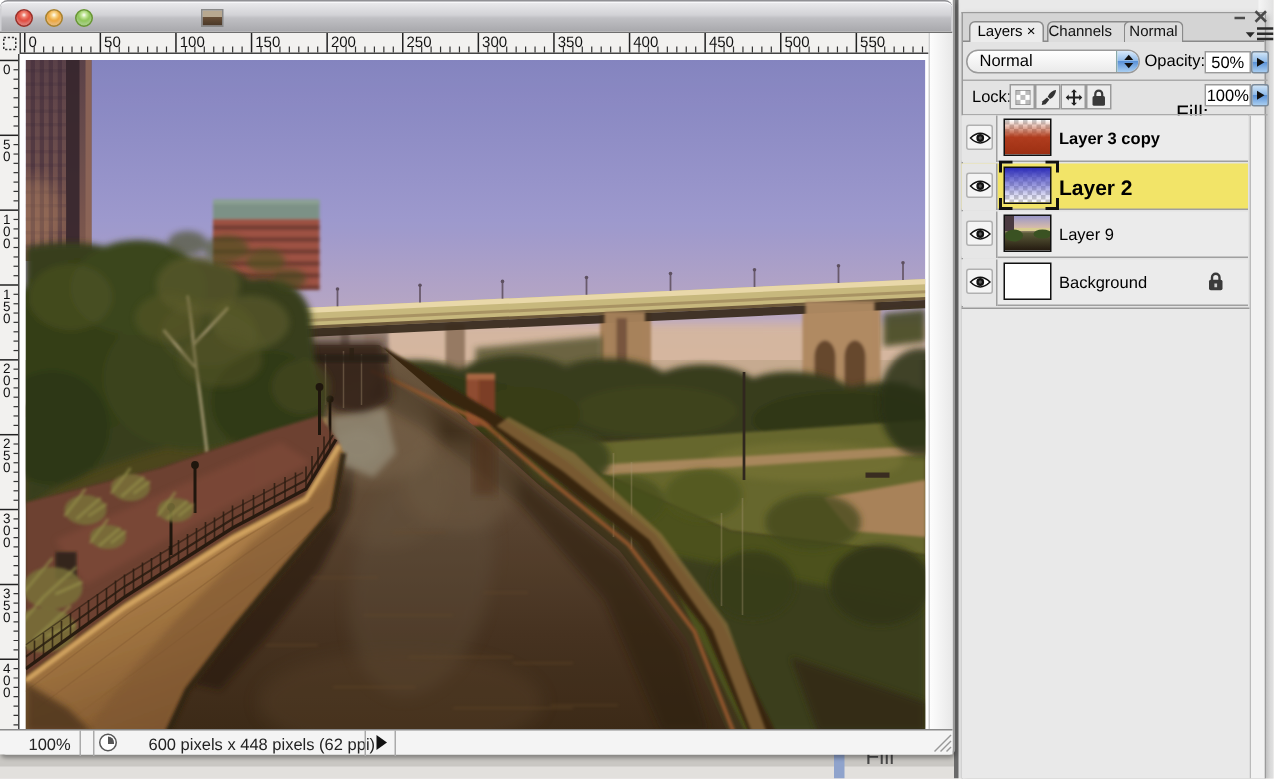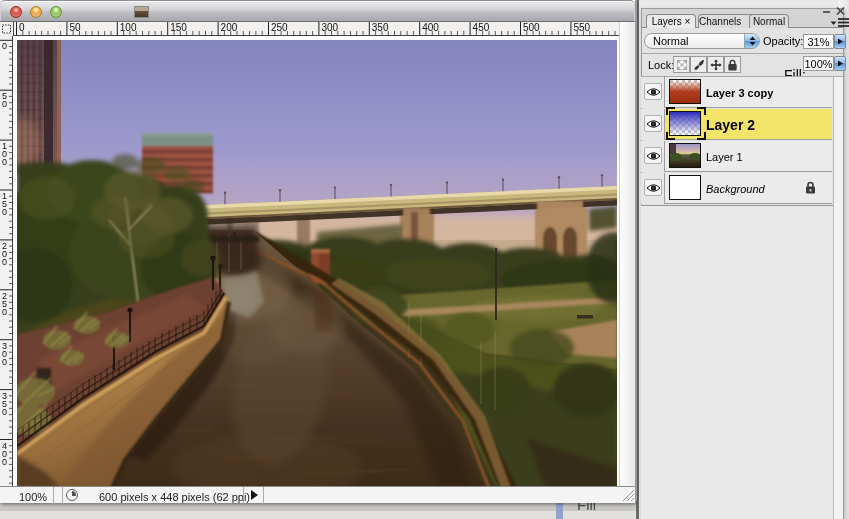--- a/index.html
+++ b/index.html
@@ -577,21 +577,21 @@
       </svg>
 </div>
 <div style="position:absolute;left:2px;top:24px;width:116px;height:16px;background:linear-gradient(#fff,#eaeaea);border:1px solid #9a9a9a;border-radius:8px;font-size:11px;color:#000">
       <span style="position:absolute;left:8px;top:1px">Normal</span>
       <div style="position:absolute;right:0;top:0;width:15px;height:14px;border-radius:0 8px 8px 0;background:linear-gradient(#d8eafc,#8cb8e8 50%,#5a92d8 50%,#a8cdf0);border-left:1px solid #8aa"><svg width="15" height="14">
           <path d="M7.5,2.5 L10.5,6 L4.5,6 Z" fill="#111"></path>
           <path d="M7.5,11.5 L10.5,8 L4.5,8 Z" fill="#111"></path>
         </svg></div>
     </div>
 <div style="position:absolute;left:121px;top:26px;font-size:11px;color:#000">Opacity:</div>
-<div style="position:absolute;left:161px;top:25px;width:31px;height:15px;background:#fff;border:1px solid #9a9a9a;font-size:11px;color:#000;text-align:center;line-height:14px">31%</div>
+<div style="position:absolute;left:161px;top:25px;width:31px;height:15px;background:#fff;border:1px solid #9a9a9a;font-size:11px;color:#000;text-align:center;line-height:14px">50%</div>
 <div style="position:absolute;left:192px;top:25px;width:12px;height:15px;background:linear-gradient(#cfe4f7,#8cb8e8 50%,#5a92d8 50%,#a8cdf0);border:1px solid #7a8a9a;border-radius:2px;">
       <svg width="10" height="13" viewBox="0 0 10 13" style="display:block;margin:0 auto">
         <path d="M3,3.5 L8,6.5 L3,9.5 Z" fill="#111"></path>
       </svg>
     </div>
 <div style="position:absolute;left:0;top:44px;width:203px;height:1px;background:#aaa"></div>
 <div style="position:absolute;left:6px;top:50px;font-size:11px;color:#000">Lock:</div>
 <div style="position:absolute;left:31px;top:47px;width:17px;height:17px;background:#ececec;border:1px solid #9a9a9a;display:flex;align-items:center;justify-content:center">
       <svg width="10" height="10">
         <rect width="10" height="10" fill="#fff"></rect>
@@ -712,38 +712,38 @@
             <stop offset="1" stop-color="#241a10"></stop>
           </linearGradient>
         </defs>
         <rect width="30" height="23" fill="url(#mp)"></rect>
         <rect x="0" y="8" width="30" height="2" fill="#d8cc90"></rect>
         <rect x="0" y="0" width="6" height="10" fill="#4a3a40"></rect>
         <ellipse cx="6" cy="13" rx="6" ry="4" fill="#3a5222"></ellipse>
         <ellipse cx="25" cy="12" rx="6" ry="3" fill="#3a5222"></ellipse>
       </svg>
     </div>
-    <div style="position:absolute;left:65px;top:0;height:31px;display:flex;align-items:center;font-size:11px;font-weight:normal;font-style:normal;color:#000">Layer 1</div>
+    <div style="position:absolute;left:65px;top:0;height:31px;display:flex;align-items:center;font-size:11px;font-weight:normal;font-style:normal;color:#000">Layer 9</div>
   </div>
 <div style="position:absolute;left:641px;top:173px;width:191px;height:31px;background:#ebebeb;border-bottom:1px solid #9f9f9f;">
     <div style="position:absolute;left:0;top:0;width:24px;height:31px;border-right:1px solid #9f9f9f;background:#e6e6e6"></div>
     <div style="position:absolute;left:3px;top:6px;width:18px;height:17px;background:#f4f4f4;border:1px solid #b0b0b0;border-radius:2px"></div>
     <div style="position:absolute;left:5px;top:10px">
       <svg width="15" height="10" viewBox="0 0 15 10" style="display:block">
         <path d="M1,5 Q7.5,-1.5 14,5 Q7.5,11.5 1,5 Z" fill="#fff" stroke="#111" stroke-width="1"></path>
         <circle cx="7.5" cy="5" r="2.6" fill="#111"></circle>
         <circle cx="7.5" cy="5" r="1.1" fill="#555"></circle>
       </svg>
     </div>
     <div style="position:absolute;left:29px;top:3px;outline:1px solid #111;width:30px;height:23px">
       <svg width="30" height="23" style="display:block">
         <rect width="30" height="23" fill="#fff"></rect>
       </svg>
     </div>
-    <div style="position:absolute;left:65px;top:0;height:31px;display:flex;align-items:center;font-size:11px;font-weight:normal;font-style:italic;color:#000">Background</div>
+    <div style="position:absolute;left:65px;top:0;height:31px;display:flex;align-items:center;font-size:11px;font-weight:normal;color:#000">Background</div>
     <div style="position:absolute;left:164px;top:8px">
       <svg width="11" height="13" viewBox="0 0 11 13" style="display:block">
         <rect x="1" y="5.5" width="9" height="7" rx="1.2" fill="#3a3a3a"></rect>
         <path d="M3,6 v-2 a2.5,2.5 0 0 1 5,0 v2" fill="none" stroke="#3a3a3a" stroke-width="1.6"></path>
         <rect x="4.6" y="8" width="1.8" height="2.5" fill="#cfcfcf"></rect>
       </svg>
     </div>
   </div>
 <div style="position:absolute;left:833px;top:77px;width:10px;height:442px;background:#f2f2f2;border-left:1px solid #bbb"></div>
 <div style="position:absolute;left:641px;top:205px;width:192px;height:314px;background:#e9e9e9;border-top:1px solid #9a9a9a"></div>

